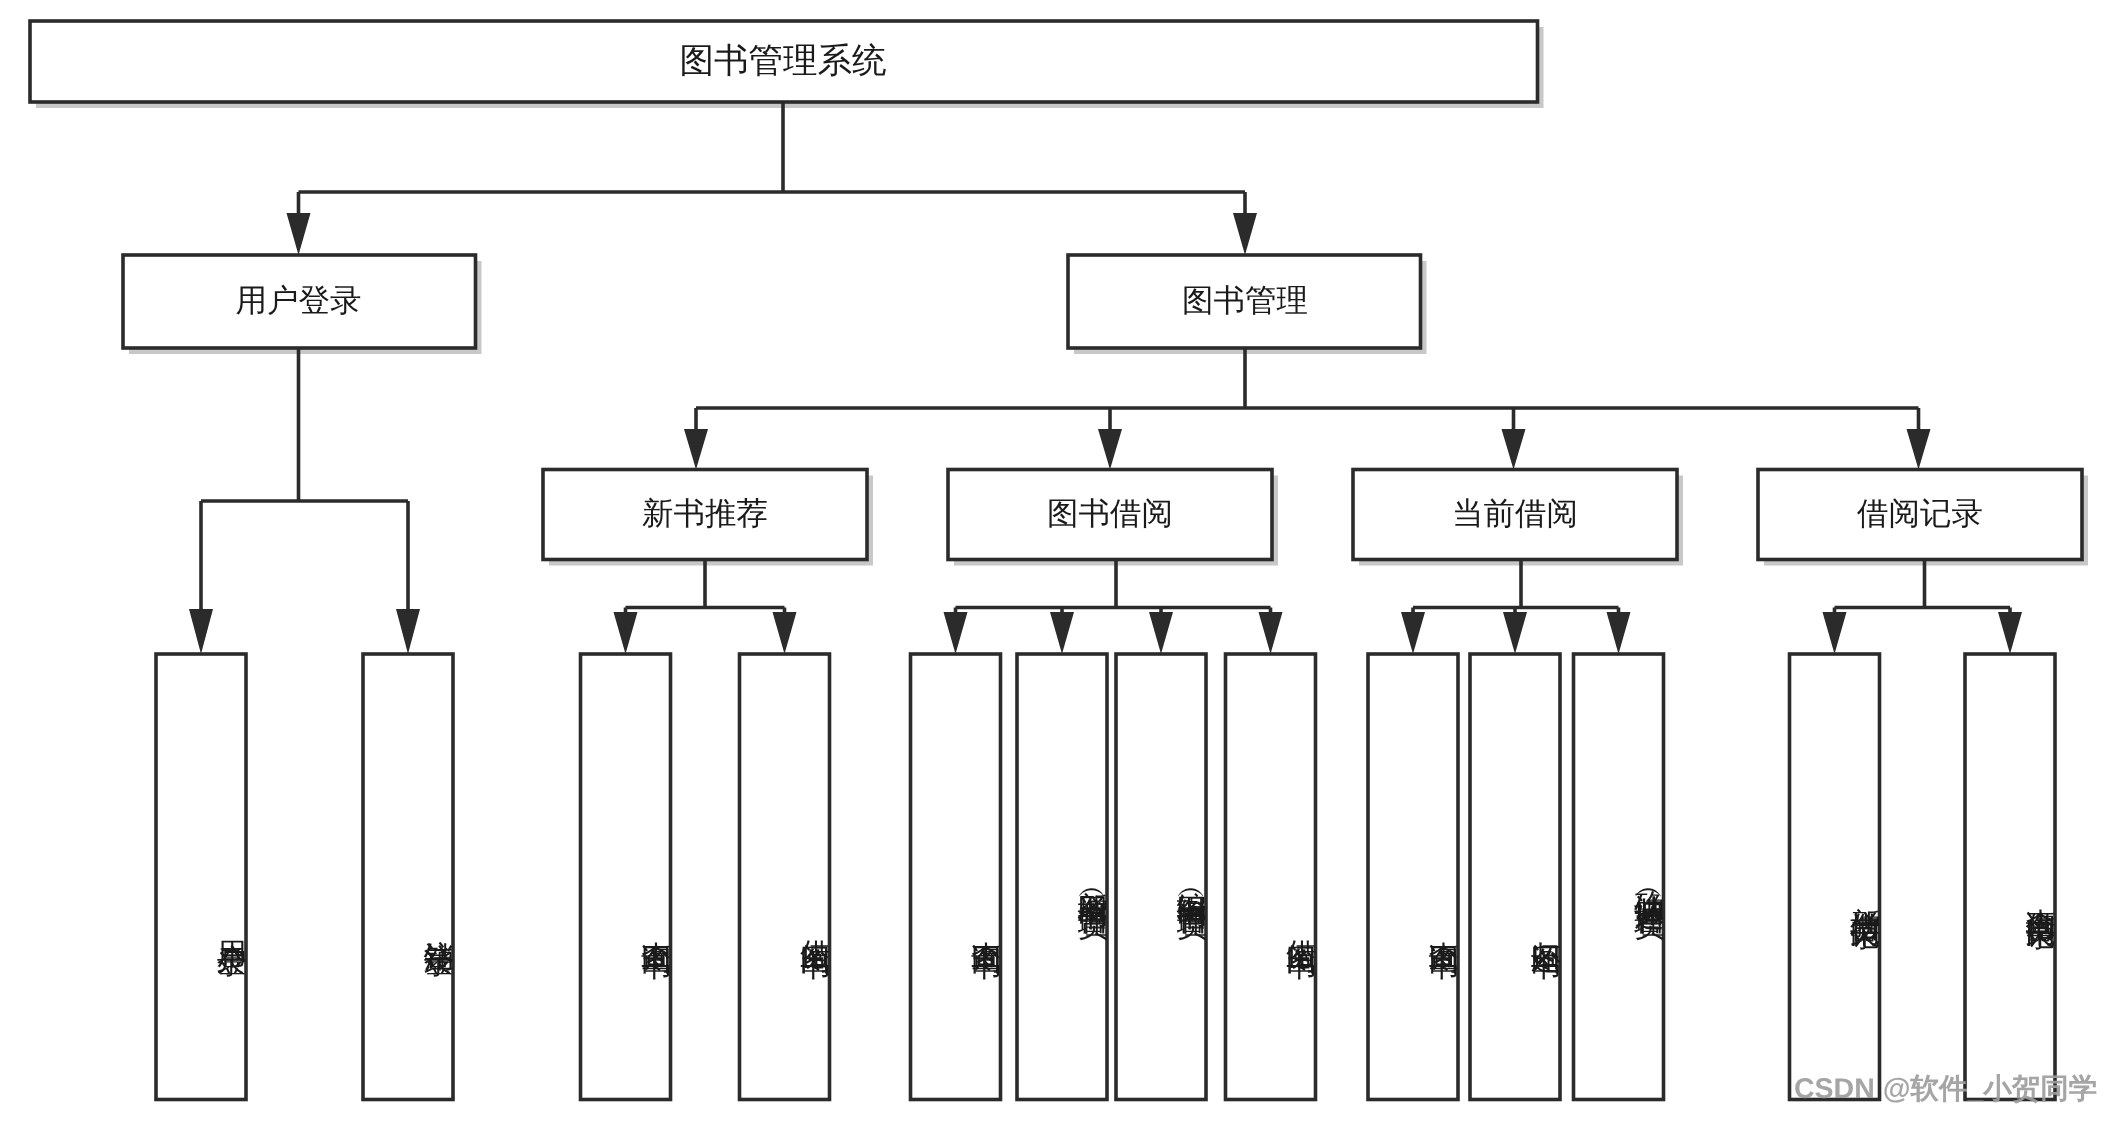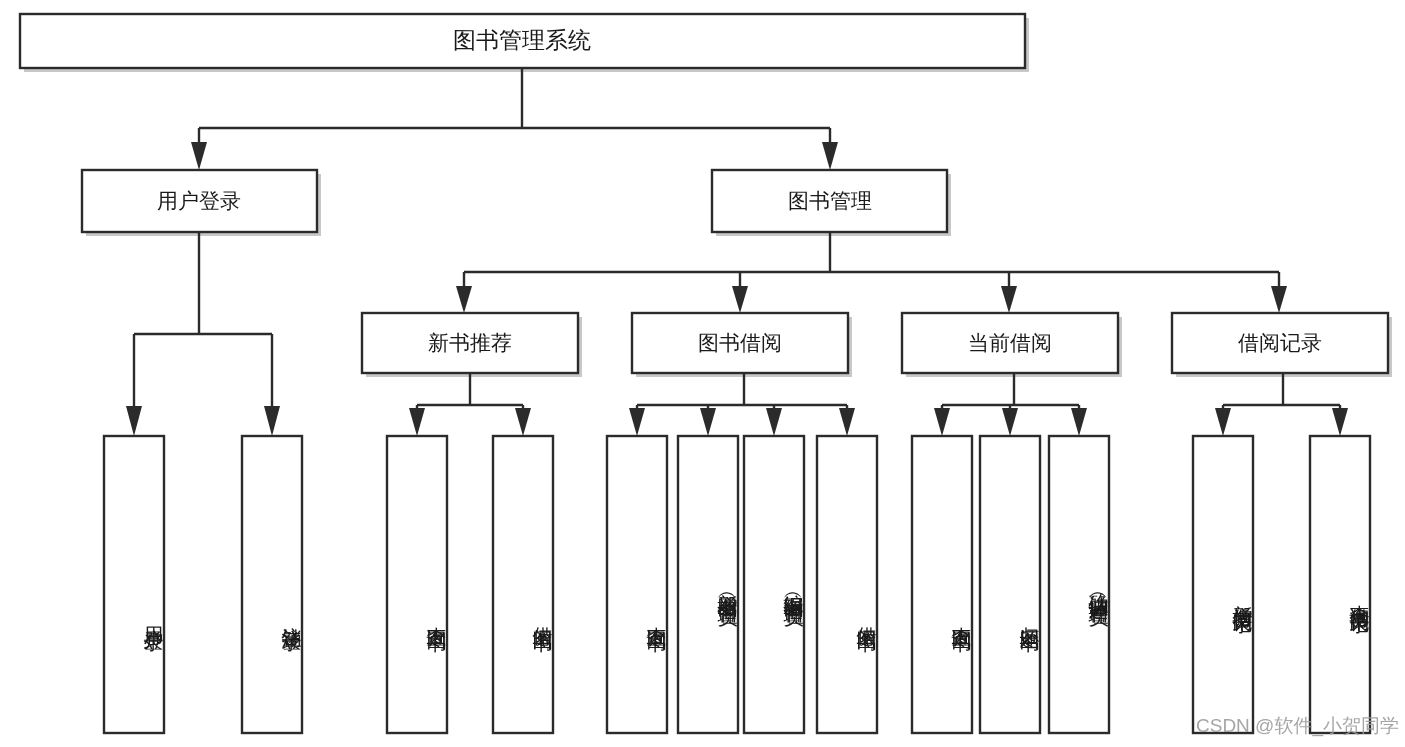--- a/index.html
+++ b/index.html
@@ -65,20 +65,21 @@
     justify-content: center;
     pointer-events: none;
   }
   .watermark {
     position: absolute;
     font-family: "Liberation Sans", "DejaVu Sans", sans-serif;
     font-size: 19px;
     color: #9e9e9e;
     white-space: nowrap;
     opacity: 0.92;
+    font-weight: bold;
   }
 </style>
 </head>
 <body>
 
 <div id="diagram-root">
 
   <svg id="diagram-svg" viewBox="0 0 1405 747">
 
     <g>

